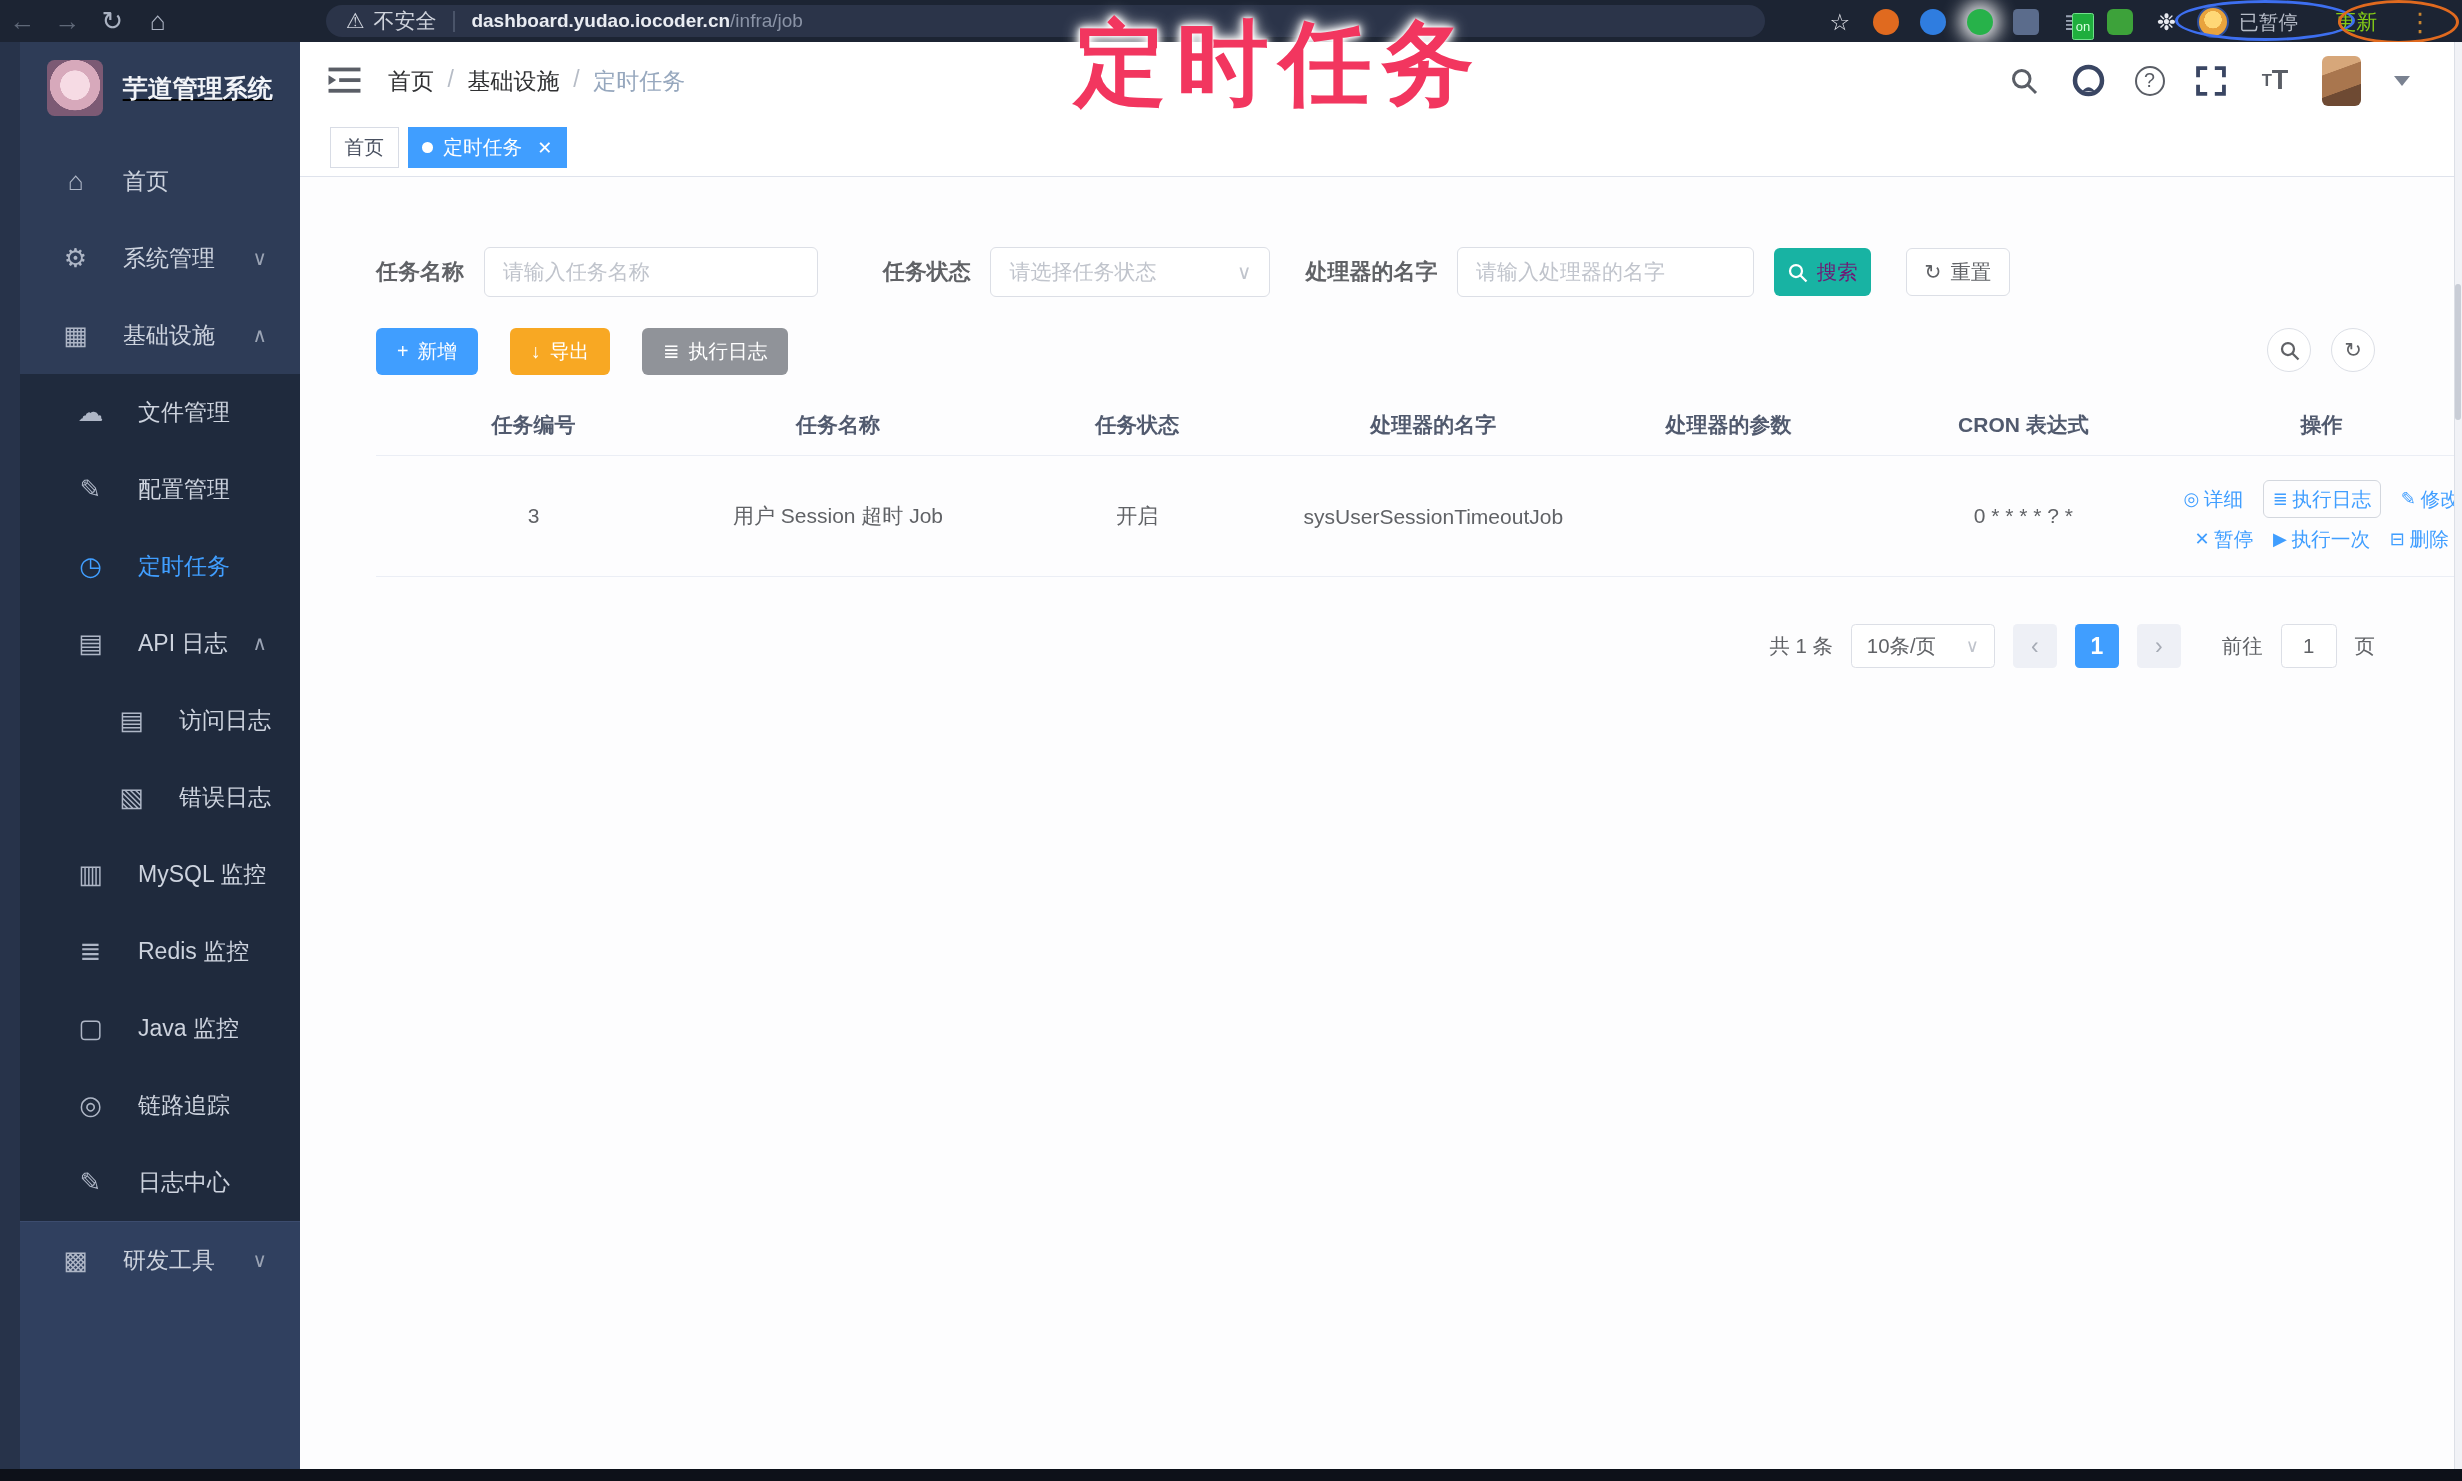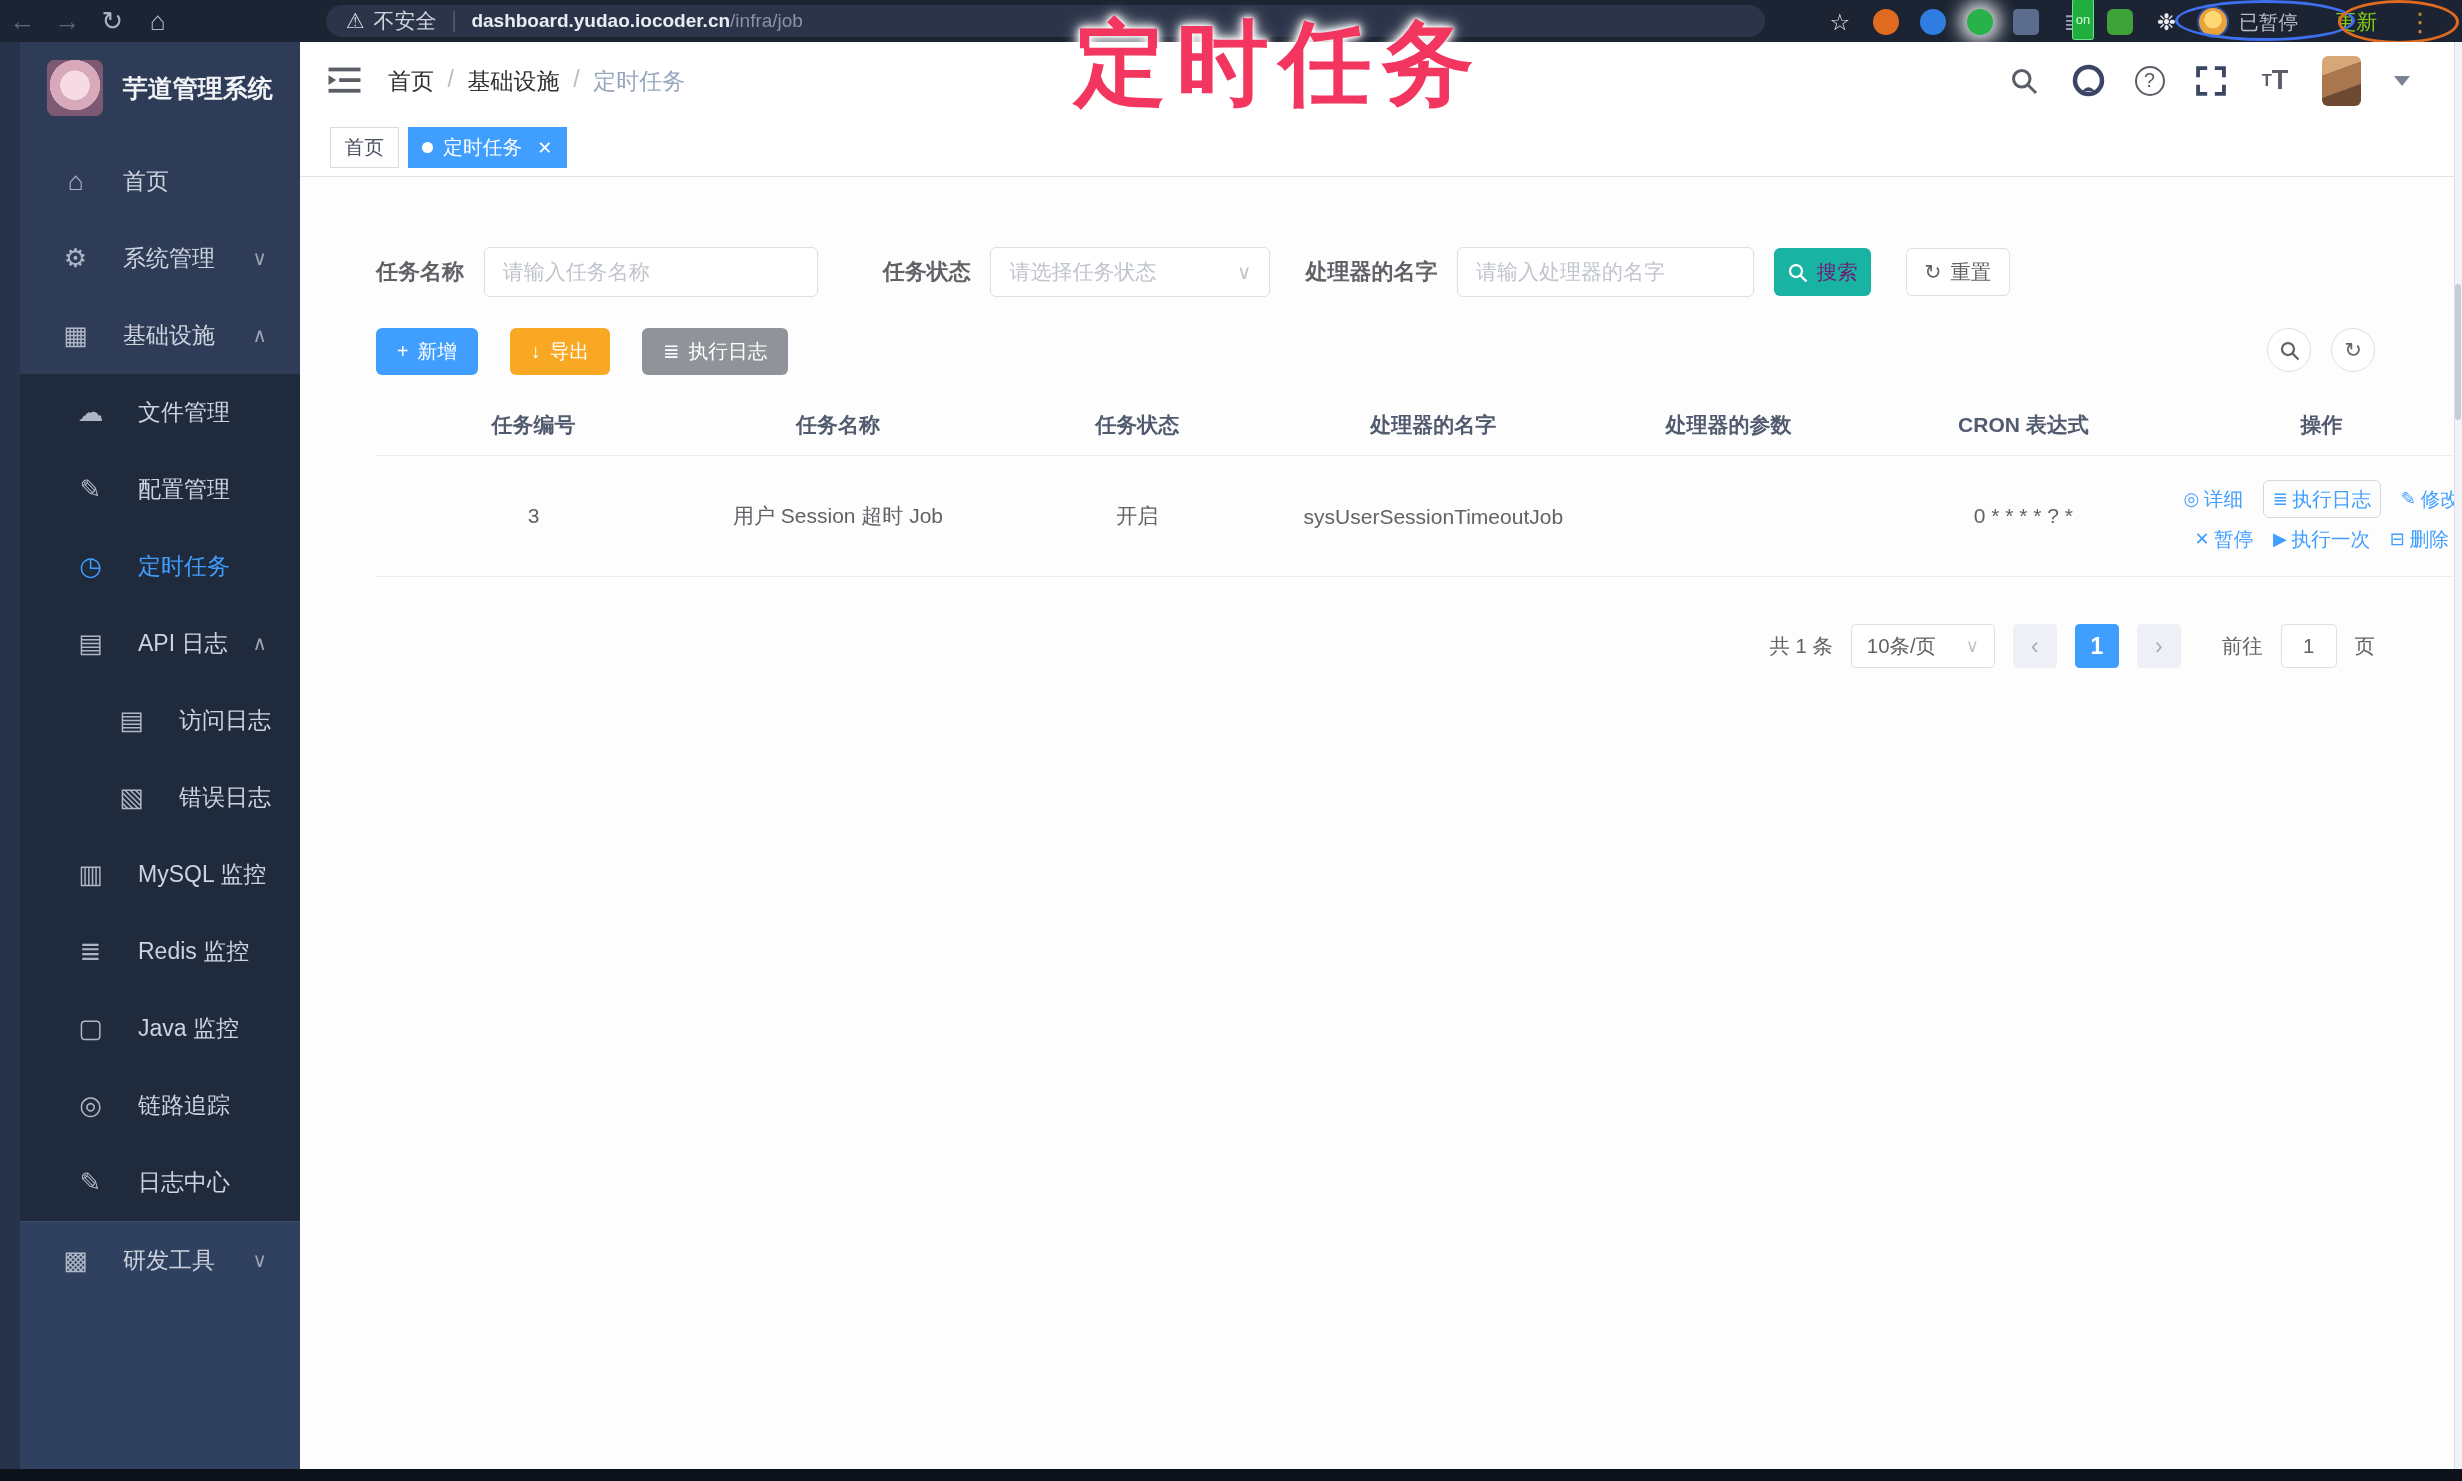--- a/index.html
+++ b/index.html
@@ -32,21 +32,21 @@
   #ellipse-orange { left:2338px; top:0px; width:121px; height:44px; border:3.8px solid #e06a1f; }
 
   
   #annotation-title { position:absolute; left:1074px; top:1.5px; font-size:92px; font-weight:bold;
     color:#f2365f; letter-spacing:10.6px; z-index:60;
     text-shadow:0 0 3px #fff,0 0 7.6px #fff,0 0 12px #fff,0 0 16.7px rgba(255,255,255,.9); }
 
   
   #sidebar { position:absolute; left:0; top:42px; width:300px; height:1427px; background:#2e3c57; }
   #sidebar-gutter { position:absolute; left:0; top:0; width:19.7px; height:100%; background:#27334a; }
-  #logo-row { display:flex; align-items:center; gap:19.7px; padding:18px 0 7.6px 47px; }
+  #logo-row { display:flex; align-items:center; gap:19.7px; padding:18px 0 7.6px 47px;text-decoration:underline; }
   #logo-avatar { width:56px; height:56px; border-radius:7.6px;
     background:radial-gradient(circle at 50% 45%, #f6dbe4 0 35%, #d7a9bb 36% 60%, #7c5a74 61% 100%); }
   #app-title { color:#f2f4f8; font-size:25px; font-weight:bold; }
   .s-item { height:77px; display:flex; align-items:center; padding-left:58px; color:#cdd3de; font-size:23px; }
   .s-item .s-ico { width:35px; margin-right:30px; font-size:26px; color:#aeb6c6; text-align:center; }
   .s-item .s-arrow { margin-left:auto; margin-right:33px; font-size:19.7px; color:#9aa3b4; }
   .s-item.active, .s-item.active .s-ico { color:#409eff; }
   #submenu { background:#1f2a3d; }
   #submenu .s-item { padding-left:73px; }
   #submenu .s-item.sub2 { padding-left:114px; }
@@ -164,21 +164,21 @@
         <span class="dot-ico" style="background:#2f7de0"></span>
       </span>
     <span class="ext-ico">
         <span class="dot-ico" style="background:#27b24a; box-shadow:0 0 16.7px 7.6px rgba(255,255,255,.85)"></span>
       </span>
     <span class="ext-ico">
         <span class="dot-ico" style="background:#5b6c8c; border-radius:4.5px"></span>
       </span>
     <span class="ext-ico" style="position:relative">
       <span style="color:#9aa3b4">≣</span>
-      <span style="position:absolute; right:-6px; bottom:-3px; background:#1fae3d; color:#d7ffe0; font-size:13px; padding:12px 3px; border:1.5px solid #71e08c; border-radius:2.3px;">on</span>
+      <span style="position:absolute; right:-6px; bottom:-3px; background:#1fae3d; color:#d7ffe0; font-size:13px; padding:5px 3px; border:1.5px solid #71e08c; border-radius:2.3px;">on</span>
     </span>
     <span class="ext-ico">
         <span class="dot-ico" style="background:#3da23a; border-radius:6px"></span>
       </span>
     <span class="ext-ico">❉</span>
     <span id="paused-chip">
       <span id="monkey-face"></span>
       <span id="paused-label">已暂停</span>
     </span>
     <span id="update-label">更新</span>

